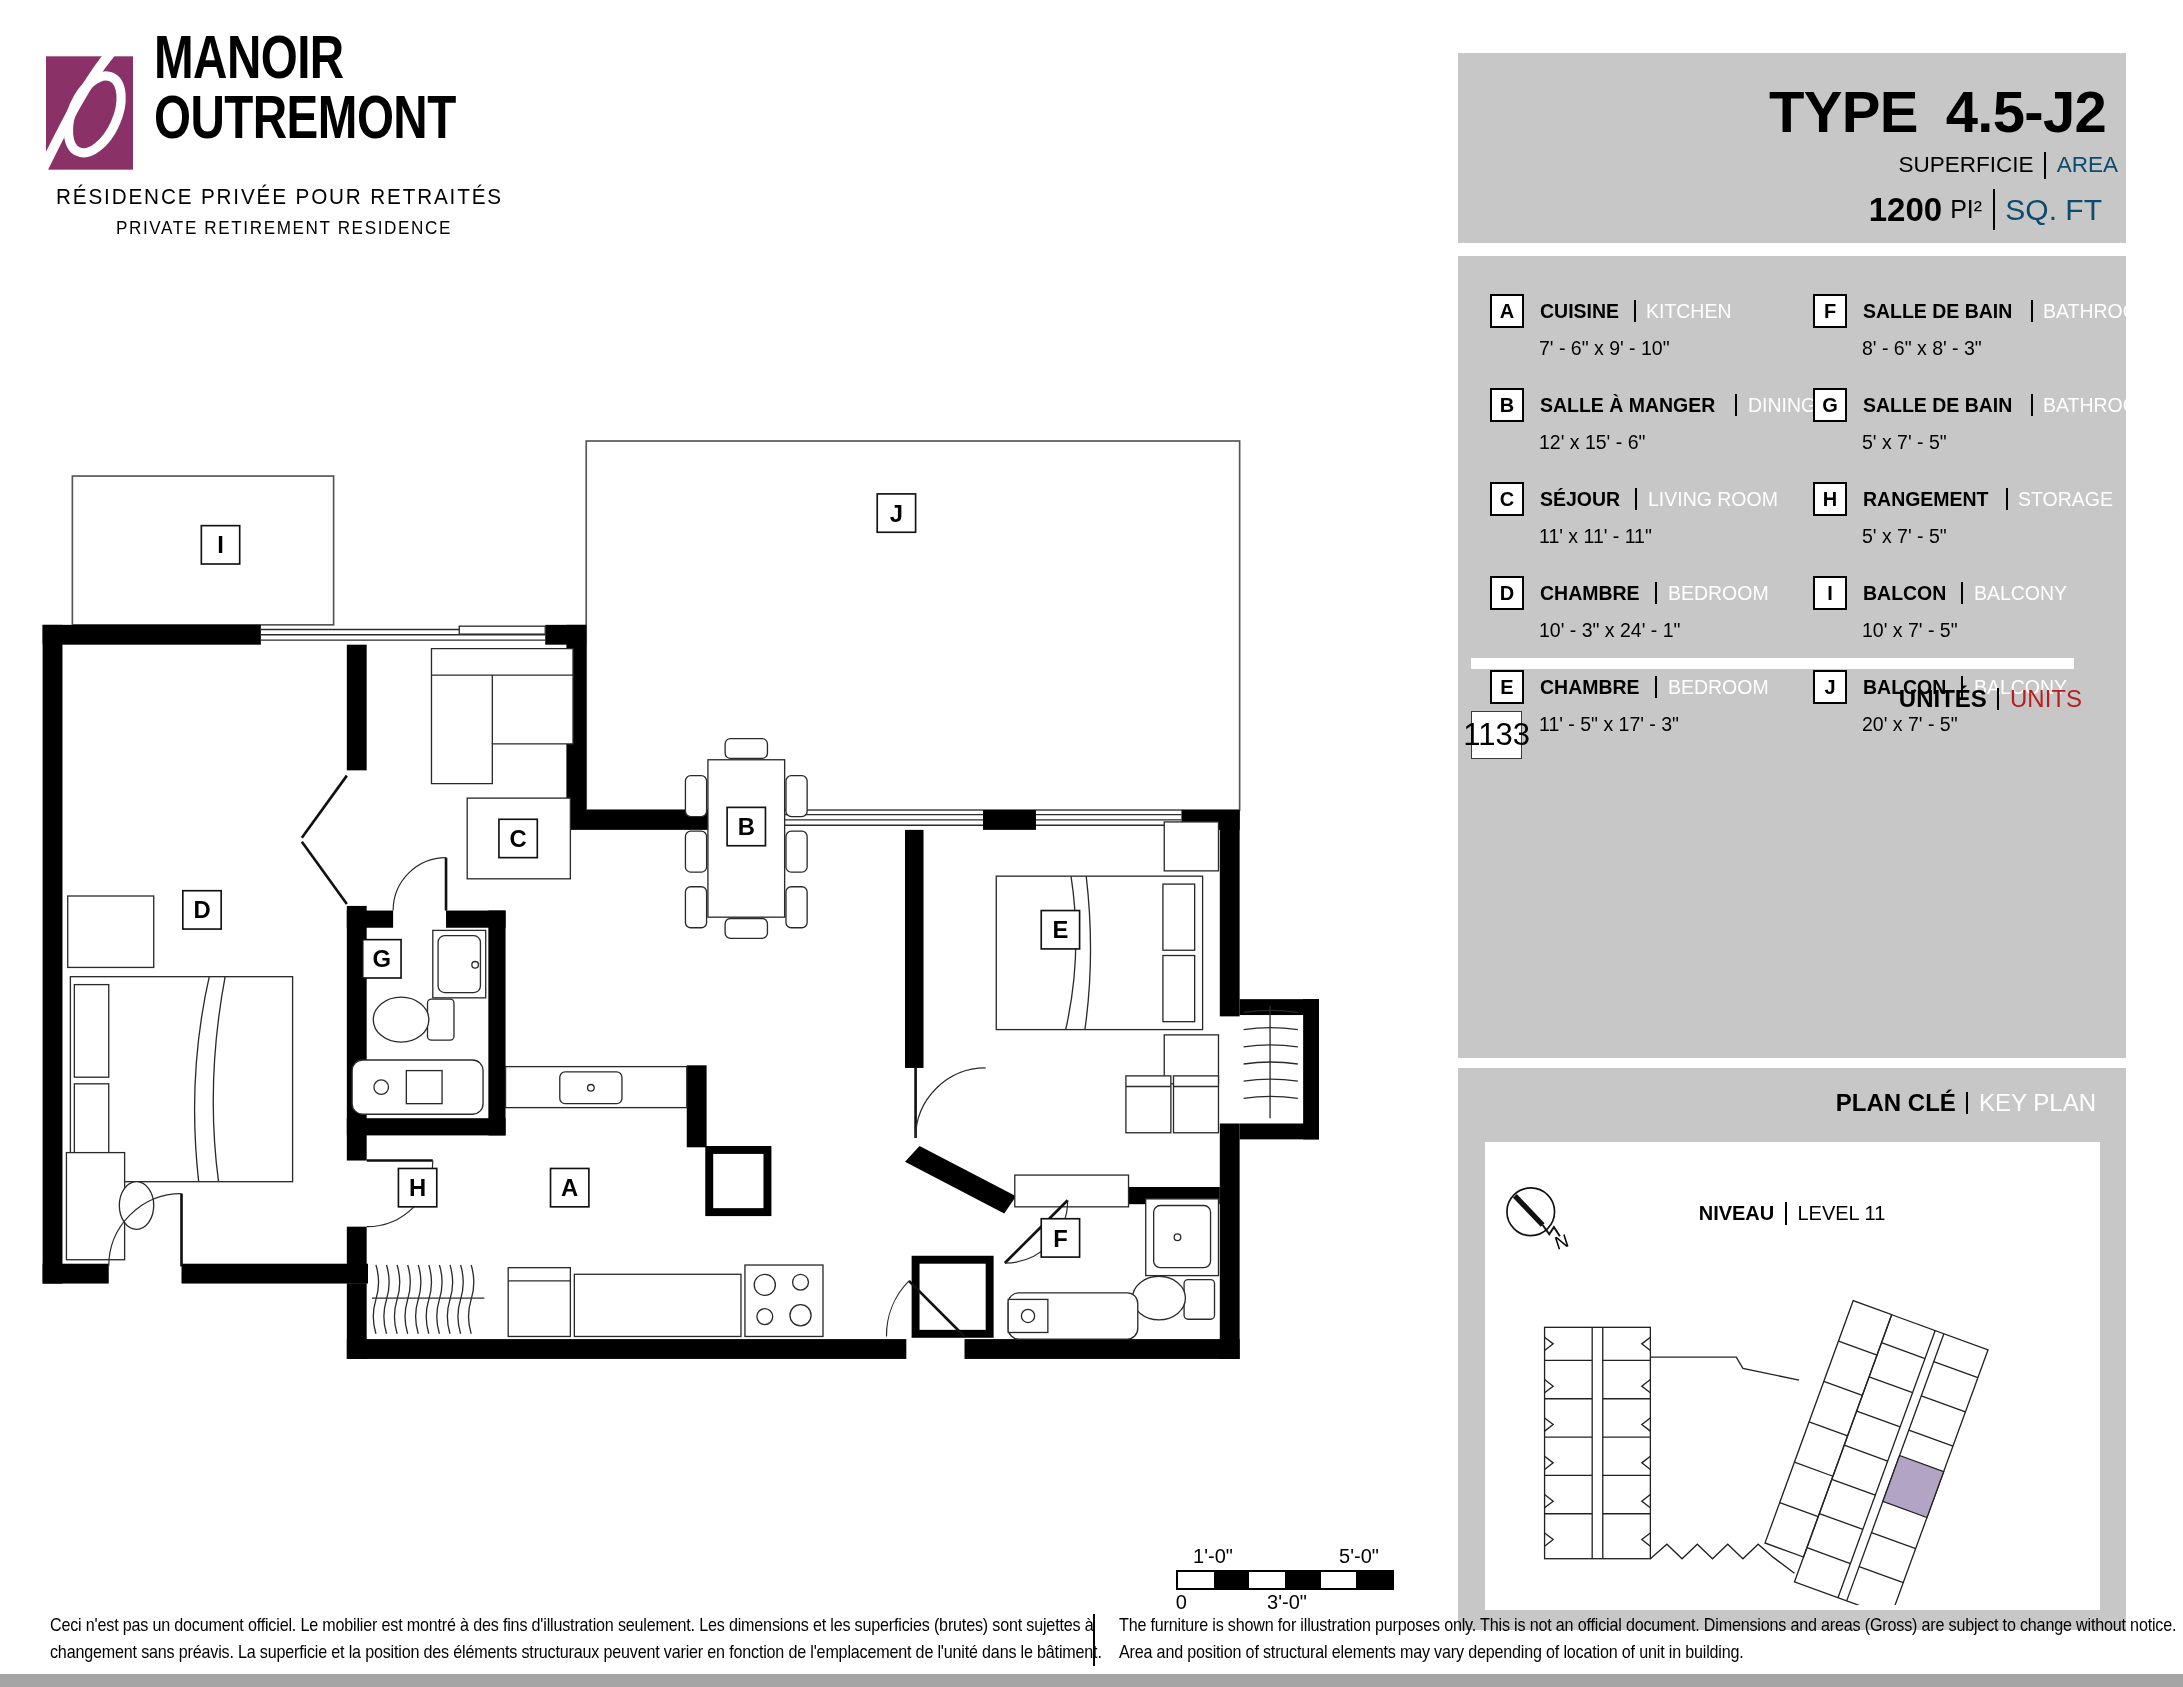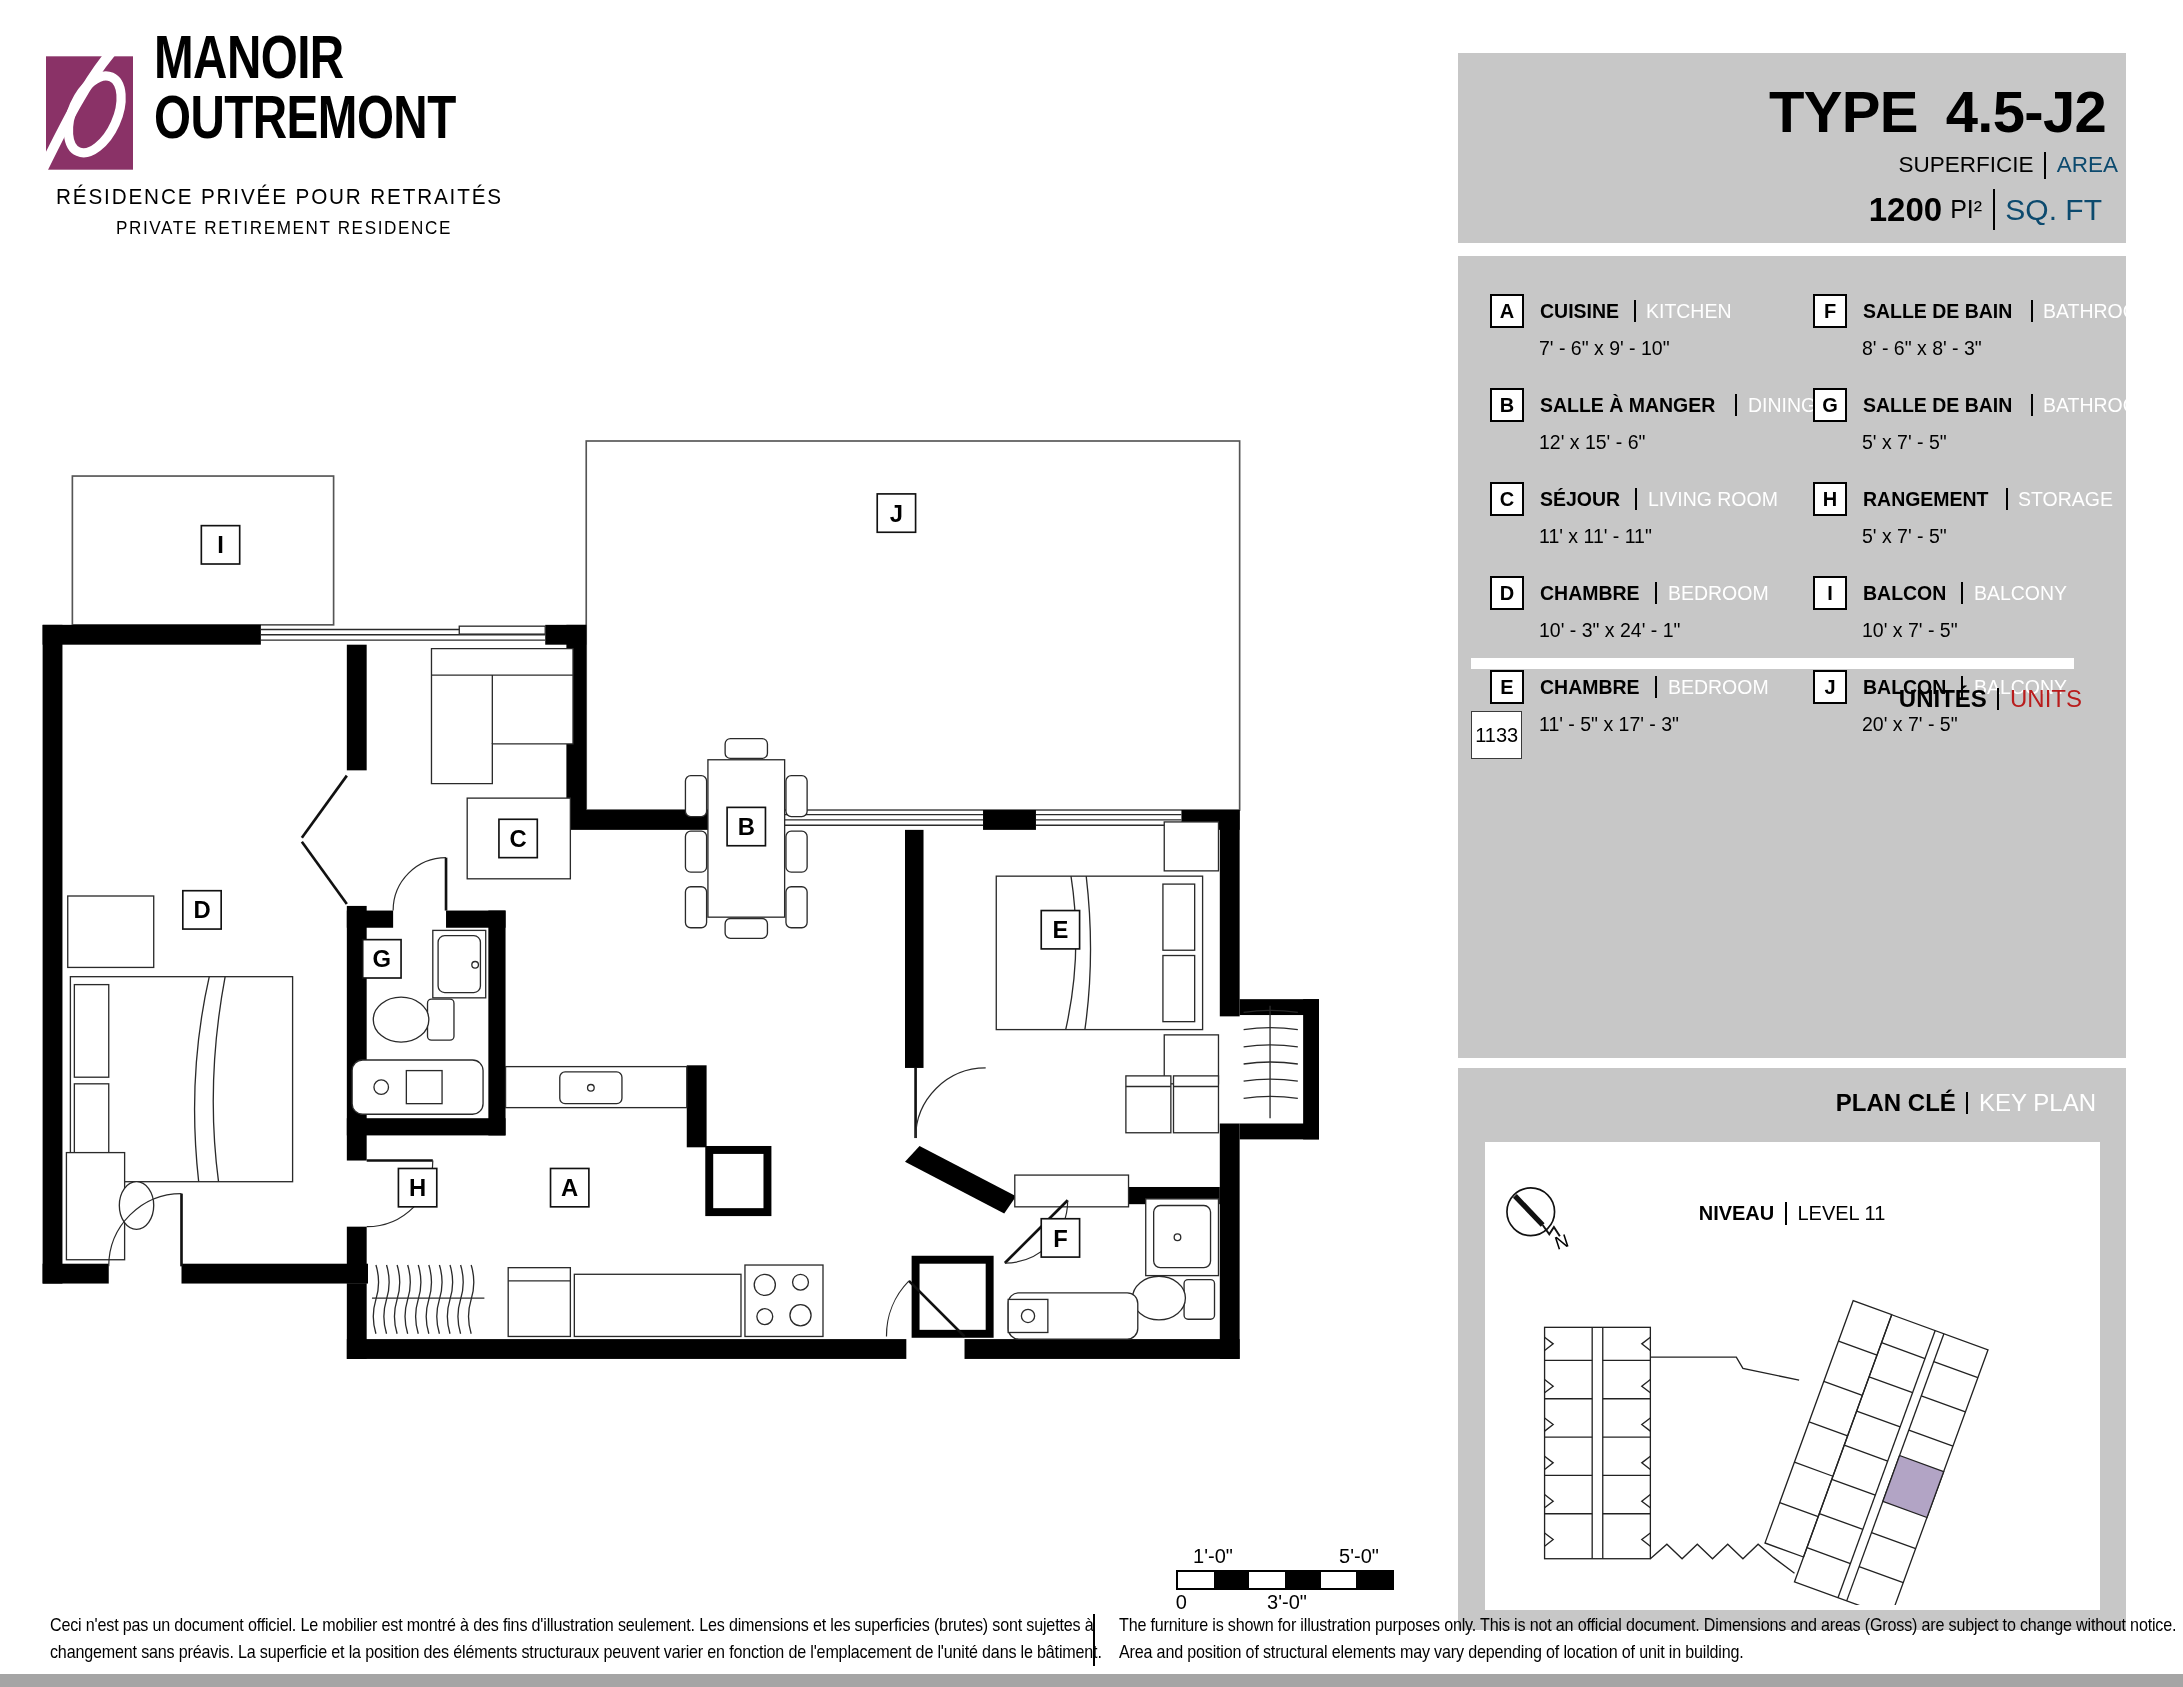--- a/index.html
+++ b/index.html
@@ -38,21 +38,21 @@
   .leg-fr{font-weight:bold;font-size:20.5px;margin-left:16px;white-space:nowrap;
           transform:scaleX(0.95);transform-origin:left center;}
   .leg-en{font-size:20.5px;color:#fff;white-space:nowrap;transform:scaleX(0.95);transform-origin:left center;}
   .leg-dims{margin-left:49px;margin-top:8px;font-size:20.5px;letter-spacing:0;
             transform:scaleX(0.95);transform-origin:left top;}
   .leg-divbar{position:absolute;left:13.2px;top:402px;width:603px;height:10.6px;background:#fff;}
   .units-row{position:absolute;right:44px;top:429px;display:flex;align-items:center;}
   .units-fr{font-weight:bold;font-size:24px;} .units-en{font-size:24px;color:#b91c1c;}
   .unit-box{position:absolute;left:13.2px;top:455px;width:49px;height:46px;background:#fff;
             border:1.3px solid #3a3a3a;display:flex;align-items:center;justify-content:center;
-            font-size:20px;transform-origin:left top;}
+            font-size:31px;transform-origin:left top;}
   
   .panel-keyplan{top:1068px;height:562px;}
   .kp-head{position:absolute;right:30px;top:21px;display:flex;align-items:center;}
   .kp-fr{font-weight:bold;font-size:24px;} .kp-en{font-size:24px;color:#fff;}
   .kp-box{position:absolute;left:26.5px;top:74px;width:615px;height:468px;background:#fff;}
   .kp-niveau{position:absolute;left:0;top:60px;width:100%;display:flex;align-items:center;
              justify-content:center;}
   .kp-niv-fr{font-weight:bold;font-size:20px;} .kp-niv-en{font-size:20px;color:#000;}
   .kp-niveau .vdiv{background:#000;}
   

